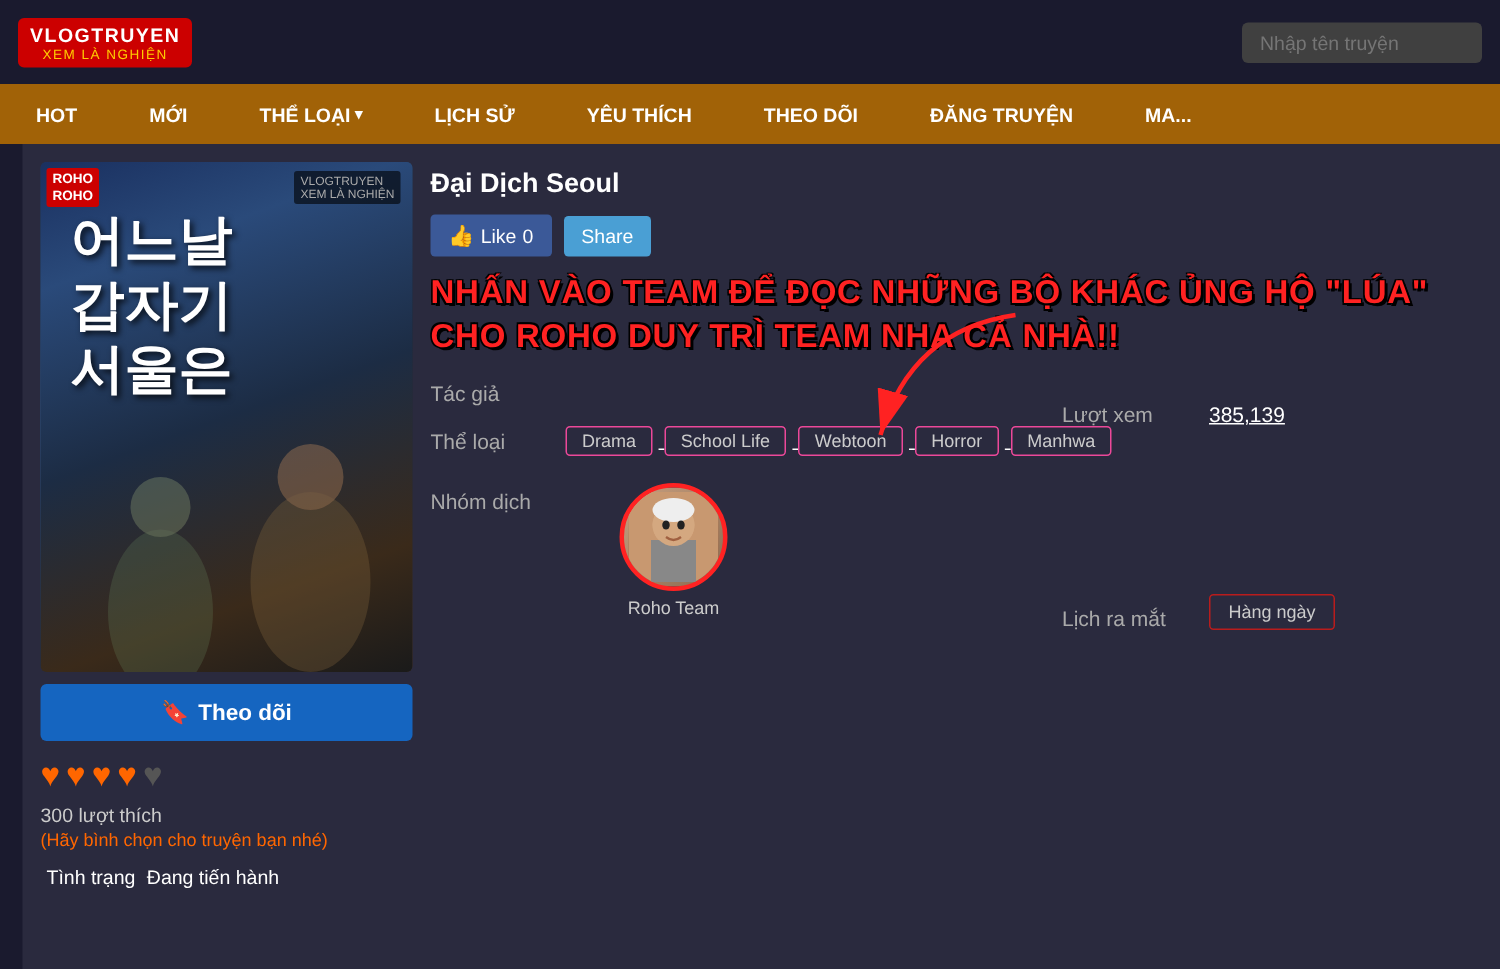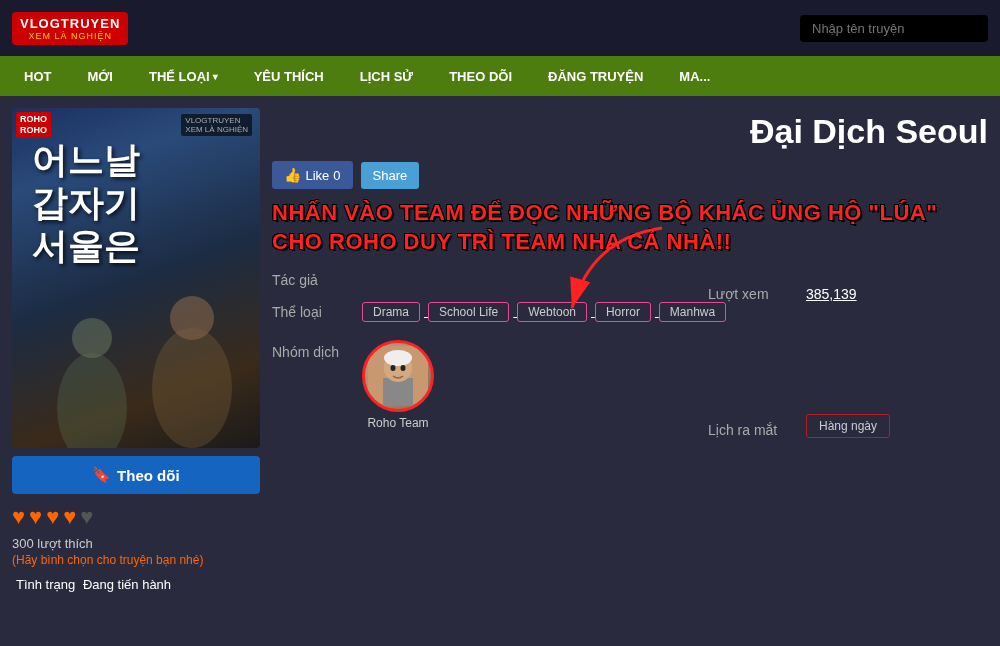--- a/index.html
+++ b/index.html
@@ -34,38 +34,38 @@
       font-weight: bold;
       color: #fff;
       letter-spacing: 1px;
     }
     .logo-bottom {
       font-size: 9px;
       color: #ffcc00;
       letter-spacing: 1px;
     }
     .search-input {
-      background: #000000;
+      background: #404040;
       border: none;
       border-radius: 4px;
       padding: 6px 12px;
       font-size: 13px;
       color: #999;
-      width: 188px;
+      width: 160px;
       outline: none;
     }
 
     
     .nav {
-      background: #4d7c0f;
+      background: #a16207;
       display: flex;
       align-items: center;
       height: 40px;
       padding: 0 8px;
-      gap: 4px;
+      gap: 16px;
     }
     .nav-item {
       color: #fff;
       font-size: 13px;
       font-weight: bold;
       padding: 0 16px;
       height: 40px;
       display: flex;
       align-items: center;
       cursor: pointer;
@@ -73,20 +73,21 @@
     }
     .nav-item .arrow { font-size: 10px; margin-left: 3px; }
 
     
     .main {
       background: #2a2a3e;
       display: flex;
       padding: 12px;
       gap: 12px;
       min-height: 550px;
+      margin-left: 15px;
     }
 
     
     .left-panel {
       width: 248px;
       flex-shrink: 0;
     }
     .cover-img {
       width: 248px;
       height: 340px;
@@ -176,25 +177,24 @@
       color: #ccc;
     }
     .status-row span { color: #fff; margin-left: 4px; }
 
     
     .right-panel {
       flex: 1;
       padding: 4px 0;
     }
     .manga-title {
-      font-size: 34px;
+      font-size: 18px;
       font-weight: bold;
       color: #fff;
       margin-bottom: 10px;
-      text-align: right;
     }
     .action-row {
       display: flex;
       align-items: center;
       gap: 8px;
       margin-bottom: 10px;
     }
     .like-btn {
       background: #3b5998;
       color: #fff;
@@ -259,20 +259,21 @@
       border-radius: 3px;
       margin-right: 4px;
       cursor: pointer;
     }
 
     
     .nhom-dich-row {
       display: flex;
       align-items: flex-start;
       margin-bottom: 8px;
+      gap: 36px;
     }
 
     
     .translator-container {
       position: relative;
       display: flex;
       flex-direction: column;
       align-items: center;
       margin-top: 4px;
     }
@@ -338,22 +339,22 @@
   <input class="search-input" type="text" placeholder="Nhập tên truyện" style="">
 </div>
 
 <nav class="nav">
   <div class="nav-item">HOT</div>
   <div class="nav-item">MỚI</div>
   <div class="nav-item">
     <span>THỂ LOẠI</span>
     <span class="arrow">▾</span>
   </div>
+  <div class="nav-item">LỊCH SỬ</div>
   <div class="nav-item">YÊU THÍCH</div>
-  <div class="nav-item">LỊCH SỬ</div>
   <div class="nav-item">THEO DÕI</div>
   <div class="nav-item">ĐĂNG TRUYỆN</div>
   <div class="nav-item">MA...</div>
 </nav>
 
 <div class="main">
 
   <div class="left-panel">
     <div class="cover-img">
       <div class="cover-img-inner">

